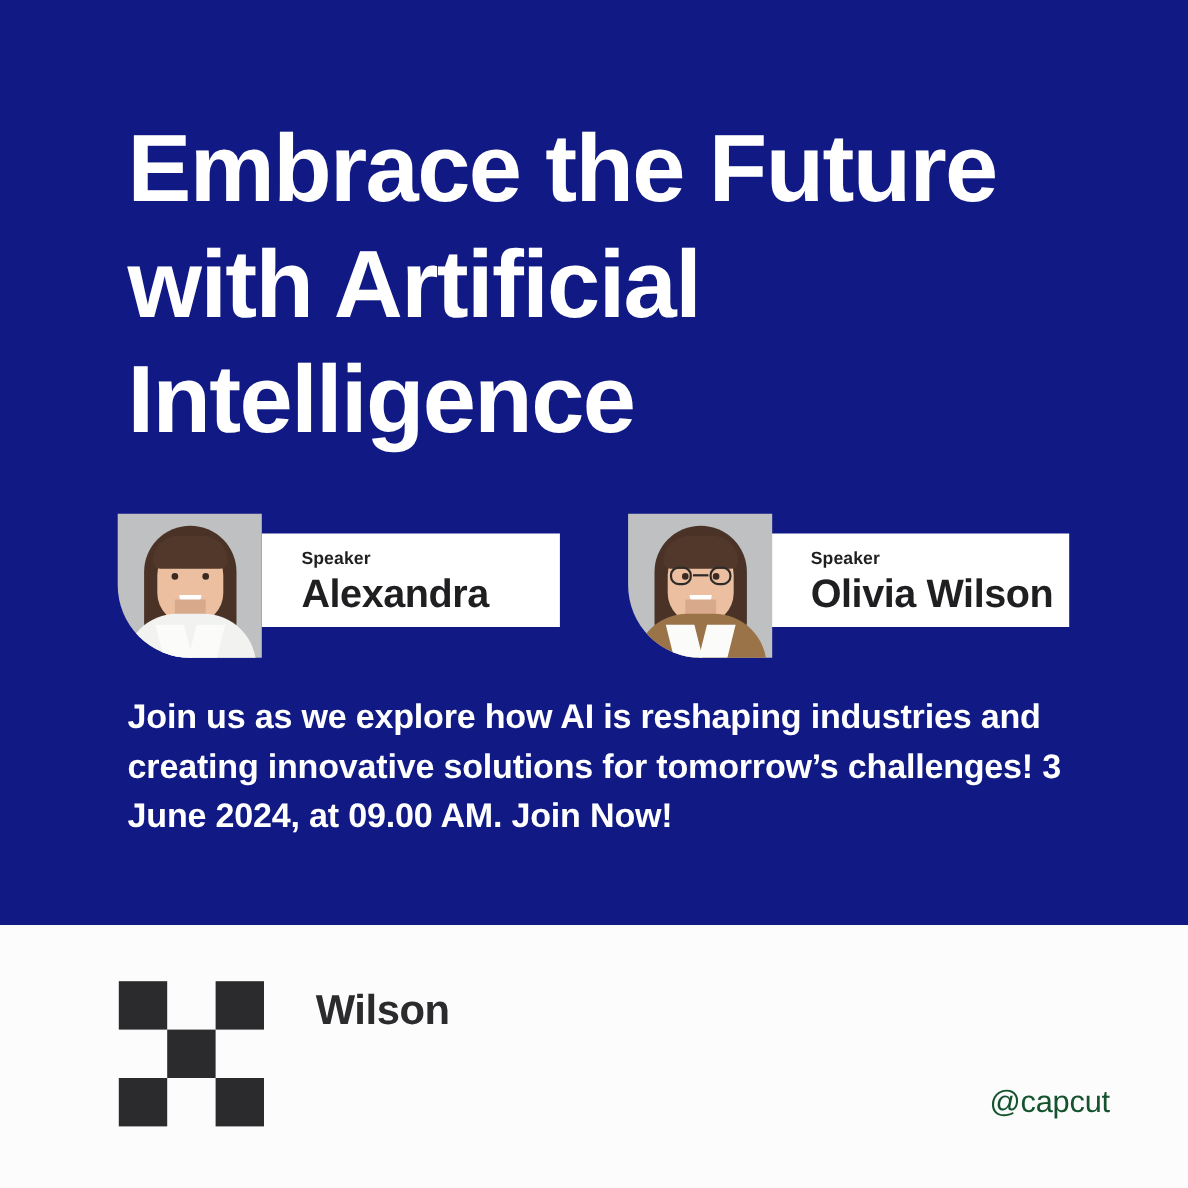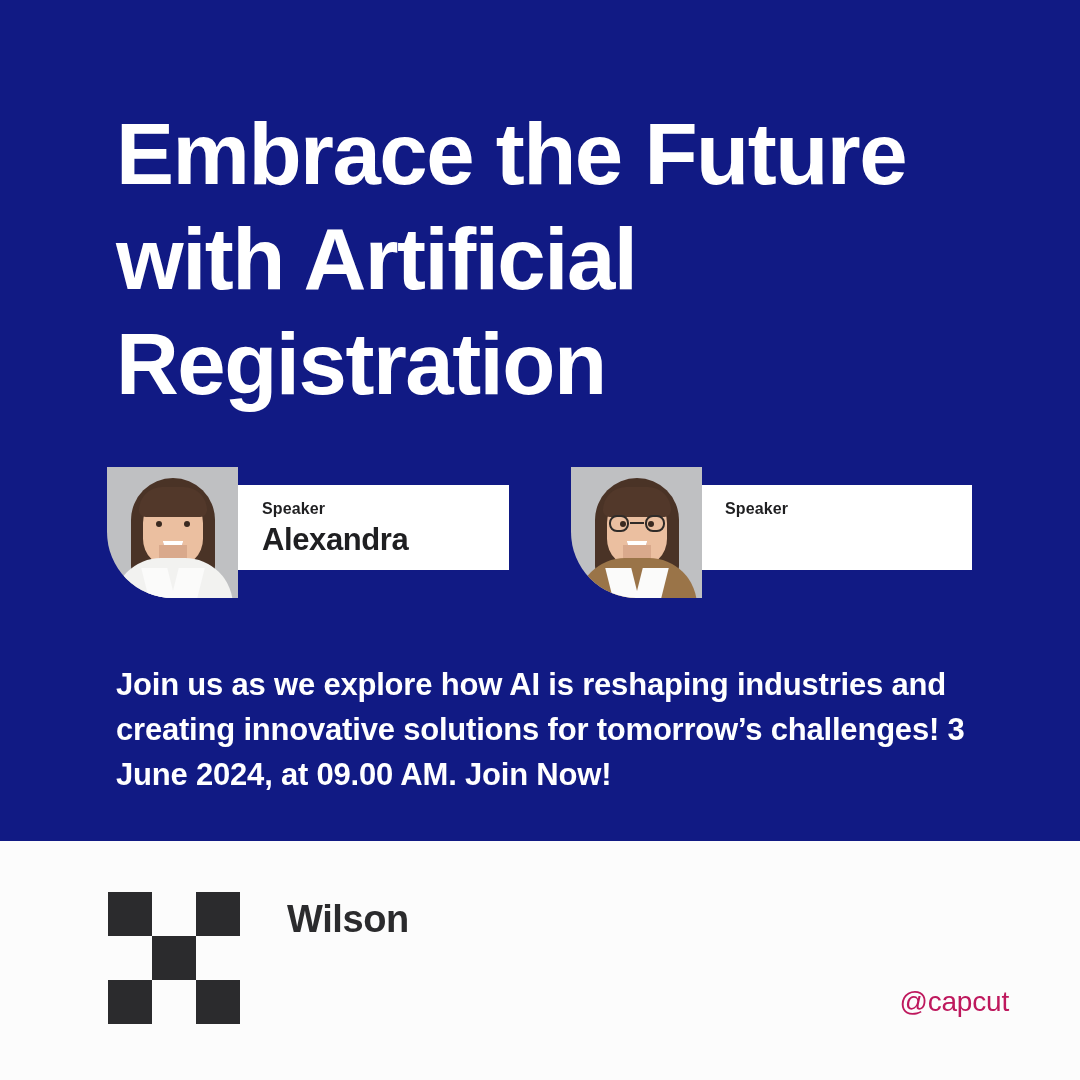--- a/index.html
+++ b/index.html
@@ -184,49 +184,49 @@
     background: #2F2B28;
   }
 
   .speaker-label {
     position: absolute;
     top: 18px;
     height: 85px;
     background: #FFFFFF;
     z-index: 1;
     box-sizing: border-box;
-    padding: 14px 0 0 24px;
+    padding: 14px 0 0 36px;
   }
   .card-1 .speaker-label { left: 131px; width: 271px; }
   .card-2 .speaker-label { left: 130px; width: 271px; }
 
   .speaker-role {
     display: block;
     font-size: 16px;
     font-weight: 700;
     color: #1F1F21;
     letter-spacing: 0.1px;
     line-height: 20px;
   }
   .speaker-name {
     display: block;
-    font-size: 31px;
+    font-size: 36px;
     font-weight: 700;
     color: #1F1F21;
     letter-spacing: -0.4px;
     line-height: 38px;
     margin-top: 2px;
     white-space: nowrap;
   }
 
   
   .body-copy {
     position: absolute;
     left: 116px;
-    top: 662px;
+    top: 629px;
     width: 870px;
     margin: 0;
     color: #FFFFFF;
     font-size: 31px;
     font-weight: 700;
     line-height: 45px;
     letter-spacing: -0.2px;
   }
 
   
@@ -275,35 +275,35 @@
     line-height: 37px;
     letter-spacing: -0.1px;
   }
   .handle {
     position: absolute;
     right: 71px;
     top: 985px;
     margin: 0;
     font-size: 28px;
     font-weight: 400;
-    color: #be185d;
+    color: #14532d;
     letter-spacing: -0.2px;
     line-height: 34px;
   }
 </style>
 </head>
 <body>
 
 <div class="poster">
 
   <div class="hero"></div>
 
   <h1 class="headline">Embrace the Future
 with Artificial
-Registration</h1>
+Intelligence</h1>
 
   <div class="speakers">
 
     <div class="speaker-card card-1">
       <div class="speaker-photo">
         <div class="portrait">
           <div class="p-hair-back"></div>
           <div class="p-face"></div>
           <div class="p-fringe"></div>
           <div class="p-eye l"></div>
@@ -336,20 +336,21 @@
           </div>
           <div class="p-smile"></div>
           <div class="p-neck"></div>
           <div class="p-shoulders brown"></div>
           <div class="p-collar-l"></div>
           <div class="p-collar-r"></div>
         </div>
       </div>
       <div class="speaker-label">
         <span class="speaker-role">Speaker</span>
+        <span class="speaker-name">Olivia Wilson</span>
       </div>
     </div>
 
   </div>
 
   <p class="body-copy">Join us as we explore how AI is reshaping industries and creating innovative solutions for tomorrow’s challenges! 3 June 2024, at 09.00 AM. Join Now!</p>
 
   <div class="footer"></div>
 
   <div class="logo-mark">

